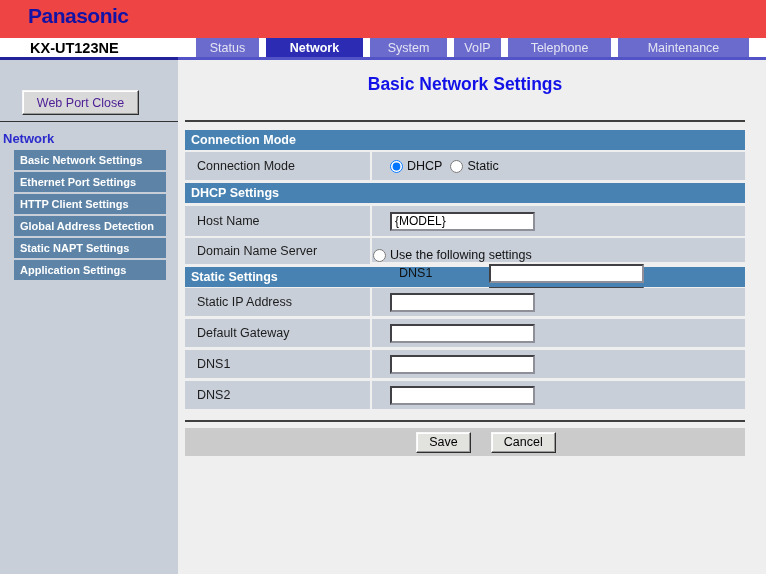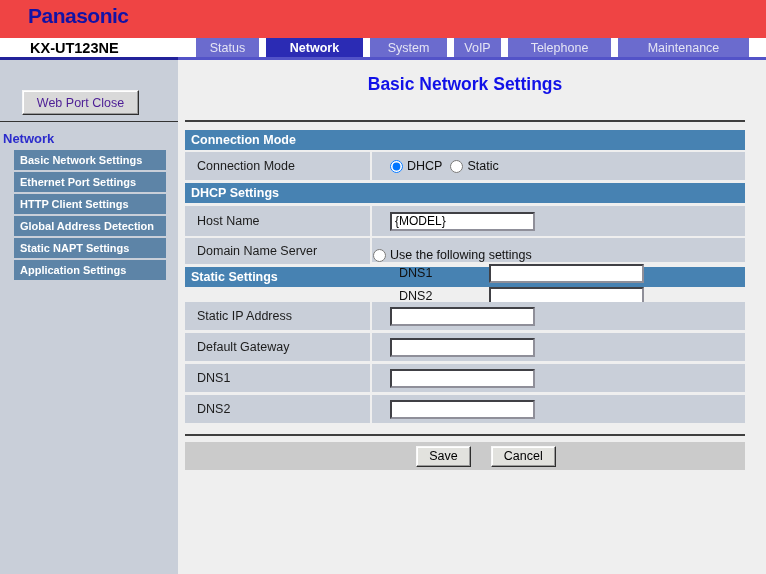--- a/index.html
+++ b/index.html
@@ -142,21 +142,21 @@
           <input class="tin w155" type="text" style="">
         </div>
         <div class="dns-sub" style="margin-top:1px;">
           <span class="sublabel">DNS2</span>
           <input class="tin w155" type="text" style="">
         </div>
       </div>
     </div>
 
     <div class="section-header">Static Settings</div>
-    <div class="frow" style="margin-top:15px;">
+    <div class="frow" style="margin-top:1px;">
       <div class="cell flabel h28">Static IP Address</div>
       <div class="cell fvalue h28">
         <input class="tin w145" type="text" style="">
       </div>
     </div>
     <div class="frow" style="margin-top:3px;">
       <div class="cell flabel h28">Default Gateway</div>
       <div class="cell fvalue h28">
         <input class="tin w145" type="text" style="">
       </div>

